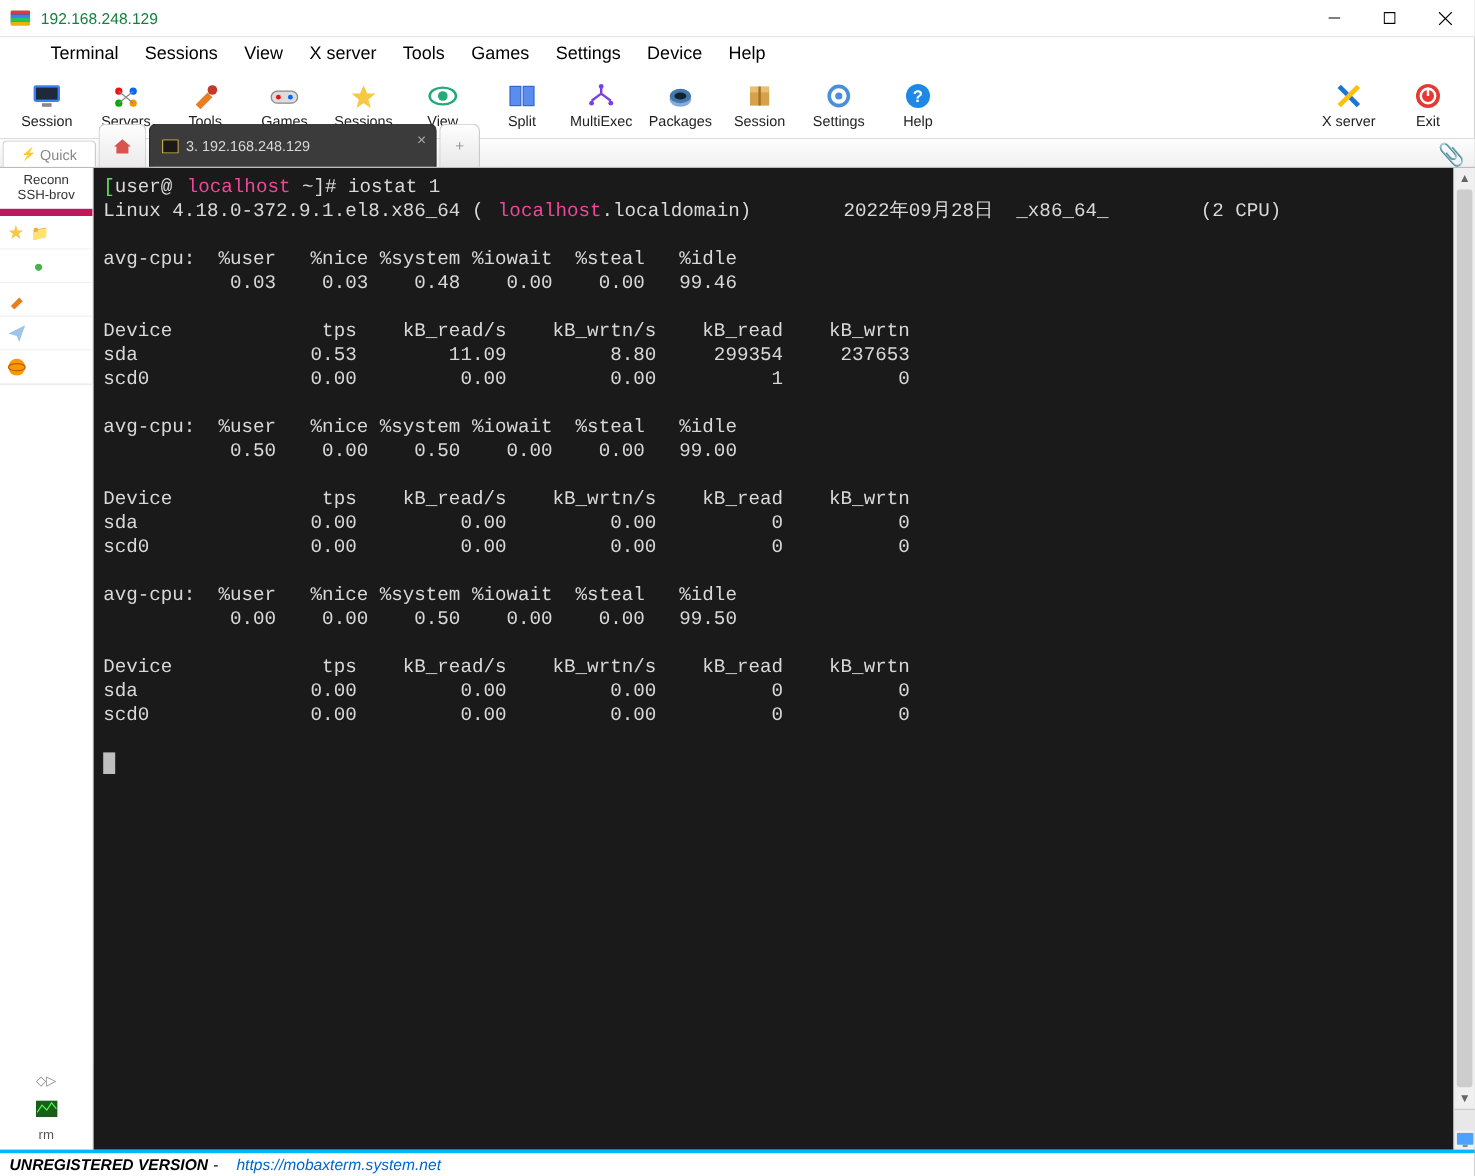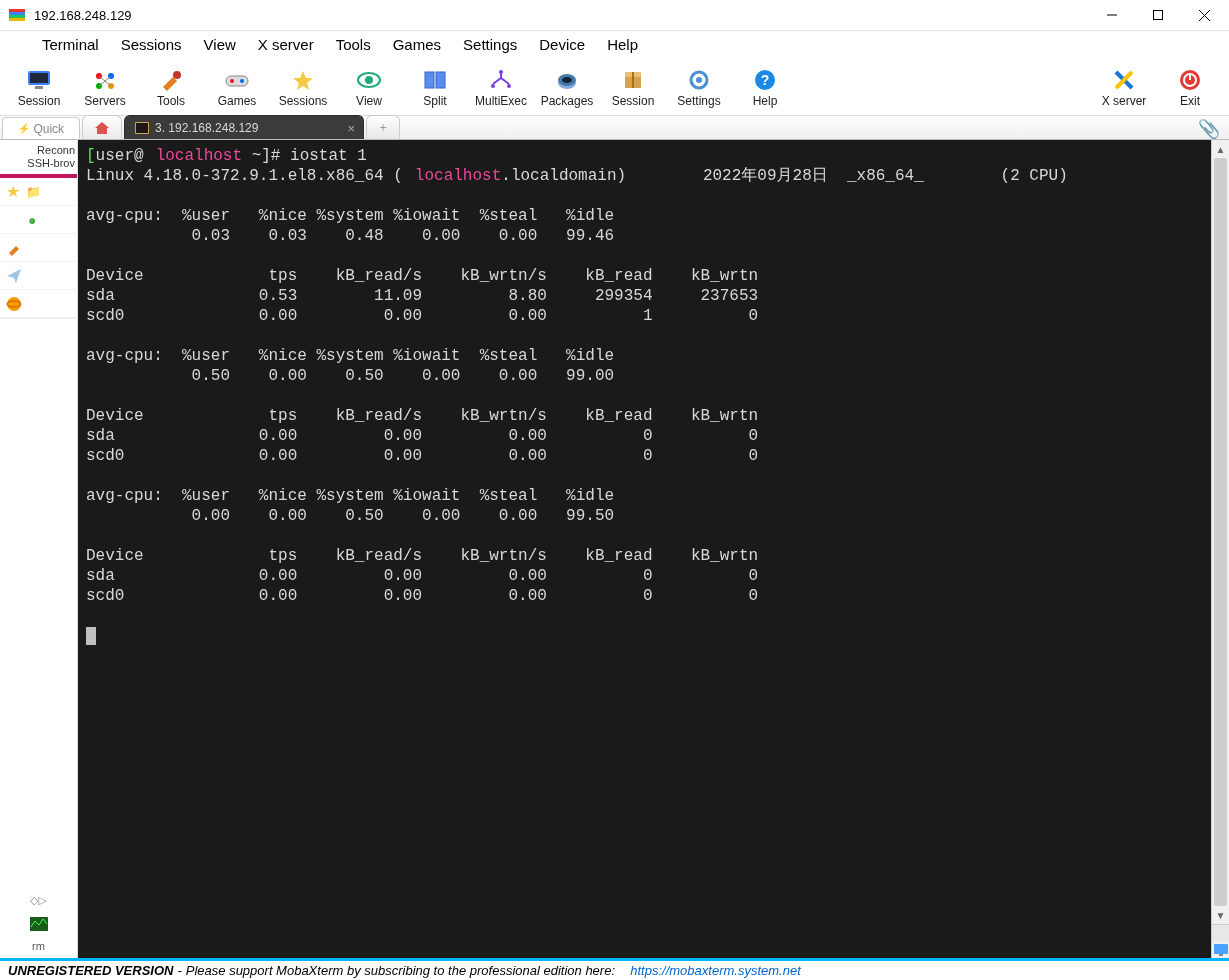--- a/index.html
+++ b/index.html
@@ -1,48 +1,48 @@
 <!DOCTYPE html>
 <html><head>
 <meta charset="utf-8">
 <style>
   * { box-sizing: border-box; margin: 0; padding: 0; }
   body { font-family: "Segoe UI", Tahoma, sans-serif; font-size: 13px; background: #fff; width: 1229px; height: 980px; overflow: hidden; display: flex; flex-direction: column; }
 
   
   .titlebar { height: 31px; background: #fff; display: flex; align-items: center; padding: 0 2px 0 8px; border-bottom: 1px solid #e5e5e5; }
   .titlebar .app-icon { width: 18px; height: 18px; margin-right: 8px; }
-  .titlebar .title { flex: 0 0 auto; font-size: 13px; color: #000000; }
+  .titlebar .title { flex: 0 0 auto; font-size: 13px; color: #15803d; }
   .titlebar .spacer { flex: 1; }
   .win-btn { width: 46px; height: 30px; display: flex; align-items: center; justify-content: center; color: #000; }
 
   
   .menubar { height: 27px; display: flex; align-items: center; padding: 0 6px; gap: 0; font-size: 15px; margin-left: 25px; }
   .menubar .menu-item { padding: 3px 11px; color: #000; cursor: default; }
 
   
   .toolbar { height: 58px; display: flex; align-items: center; padding: 2px 6px 0 6px; border-bottom: 1px solid #ddd; }
   .tb-btn { display: flex; flex-direction: column; align-items: center; justify-content: center; width: 66px; height: 54px; font-size: 12px; color: #222; cursor: default; }
   .tb-btn .tb-ico { width: 26px; height: 24px; display: flex; align-items: center; justify-content: center; margin-bottom: 2px; }
   .tb-spacer { flex: 1; }
 
   
   .tabstrip { height: 24px; display: flex; align-items: flex-end; background: linear-gradient(#fdfdfd,#f0f0f0); border-bottom: 1px solid #bbb; position: relative; padding-left: 2px; }
   .quick { width: 78px; height: 22px; border: 1px solid #ccc; border-bottom: none; border-radius: 4px 4px 0 0; background:#fff; font-size:12px; color:#888; display:flex; align-items:center; justify-content:center; margin-right:2px; }
-  .tab { height: 24px; display: flex; align-items: center; padding: 0 10px; font-size: 12px; border-radius: 6px 6px 0 0; margin-right: 2px; gap:6px; }
+  .tab { height: 36px; display: flex; align-items: center; padding: 0 10px; font-size: 12px; border-radius: 6px 6px 0 0; margin-right: 2px; gap:6px; }
   .tab.home { width: 40px; background: linear-gradient(#fefefe,#eceaea); border: 1px solid #ccc; border-bottom: none; justify-content: center; }
   .tab.session { background: #3b3b3b; color: #d8d8d8; border: 1px solid #2b2b2b; border-bottom: none; min-width: 240px; position:relative; }
   .tab.session .close { position:absolute; right:8px; top:5px; color:#aaa; font-size:13px;}
   .tab.plus { width: 34px; background: linear-gradient(#fefefe,#e8e8e8); border: 1px solid #ccc; border-bottom:none; justify-content:center; color:#888;}
   .paperclip { position:absolute; right:8px; top:2px; color:#5b7fb5; font-size:18px; }
 
   
   .main { flex: 1; display: flex; min-height: 0; }
   .sidebar { width: 78px; background: #fff; border-right: 1px solid #ddd; display:flex; flex-direction:column; align-items:center; font-size:11px; }
-  .side-top { text-align:right; padding:4px 2px; border-bottom:4px solid #be185d; width:100%; color:#333; line-height:1.2; }
+  .side-top { text-align:center; padding:4px 2px; border-bottom:6px solid #be185d; width:100%; color:#333; line-height:1.2; }
   .side-icons { display:flex; flex-direction:column; gap:0; width:100%; }
   .side-row { height:28px; display:flex; align-items:center; padding:0 6px; gap:6px; border-bottom:1px solid #f2f2f2; }
   .side-bottom-icons { margin-top:auto; display:flex; flex-direction:column; gap:4px; padding:4px; }
   .side-bottom-icons .mini { height:20px; display:flex; align-items:center; justify-content:center; }
   .rm { font-size:11px; color:#555; padding:2px 0 6px 0;}
 
   .term-wrap { flex:1; display:flex; flex-direction:column; background:#1a1a1a; position:relative; min-width:0; }
   .terminal { flex:1; padding:6px 8px 6px 8px; overflow:hidden; }
   pre.term { font-family: "Consolas","Courier New",monospace; font-size:16px; line-height:20px; color:#d8d8d8; white-space:pre; }
   .c-green { color:#5de05d; }
@@ -369,17 +369,16 @@
           <rect width="14" height="10" fill="#4aa3ff" rx="1"></rect>
           <rect x="5" y="10" width="4" height="2" fill="#888"></rect>
         </svg>
       </div>
   </div>
 </div>
 
 <div class="statusbar">
   <span class="bold">UNREGISTERED VERSION</span>
   <span>  -  </span>
-  <span>Please support MobaXterm by subscribing to the professional edition here:</span>
   <span>&nbsp;&nbsp;</span>
   <a>https://mobaxterm.system.net</a>
   <span class="sp"></span>
 </div>
 
 </body></html>

